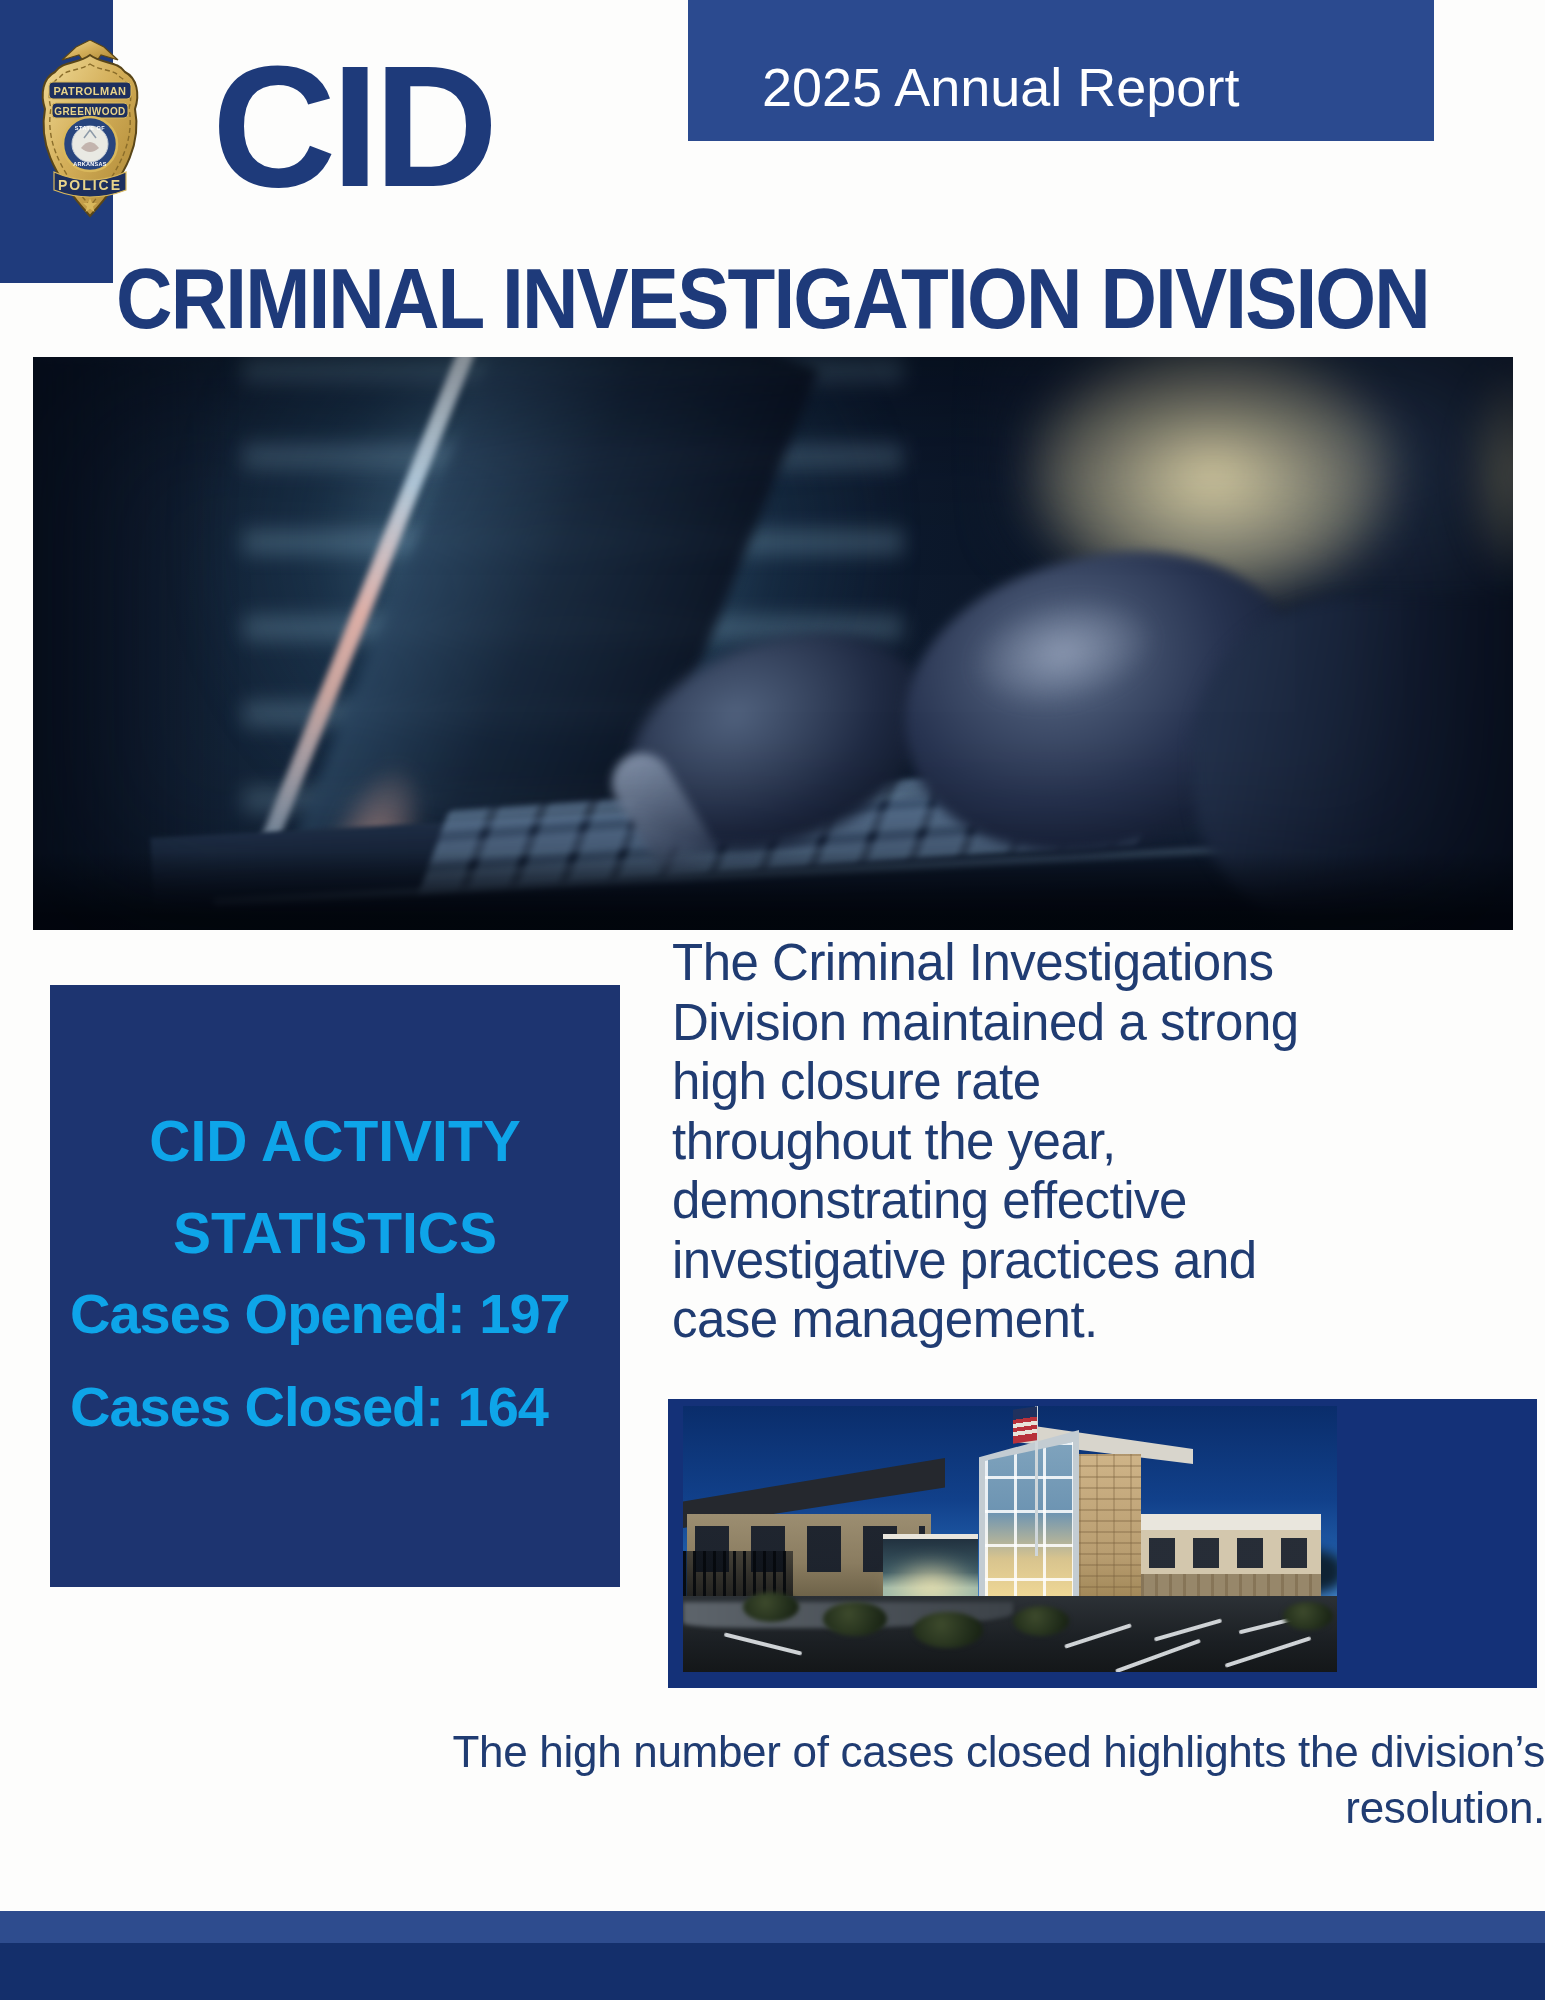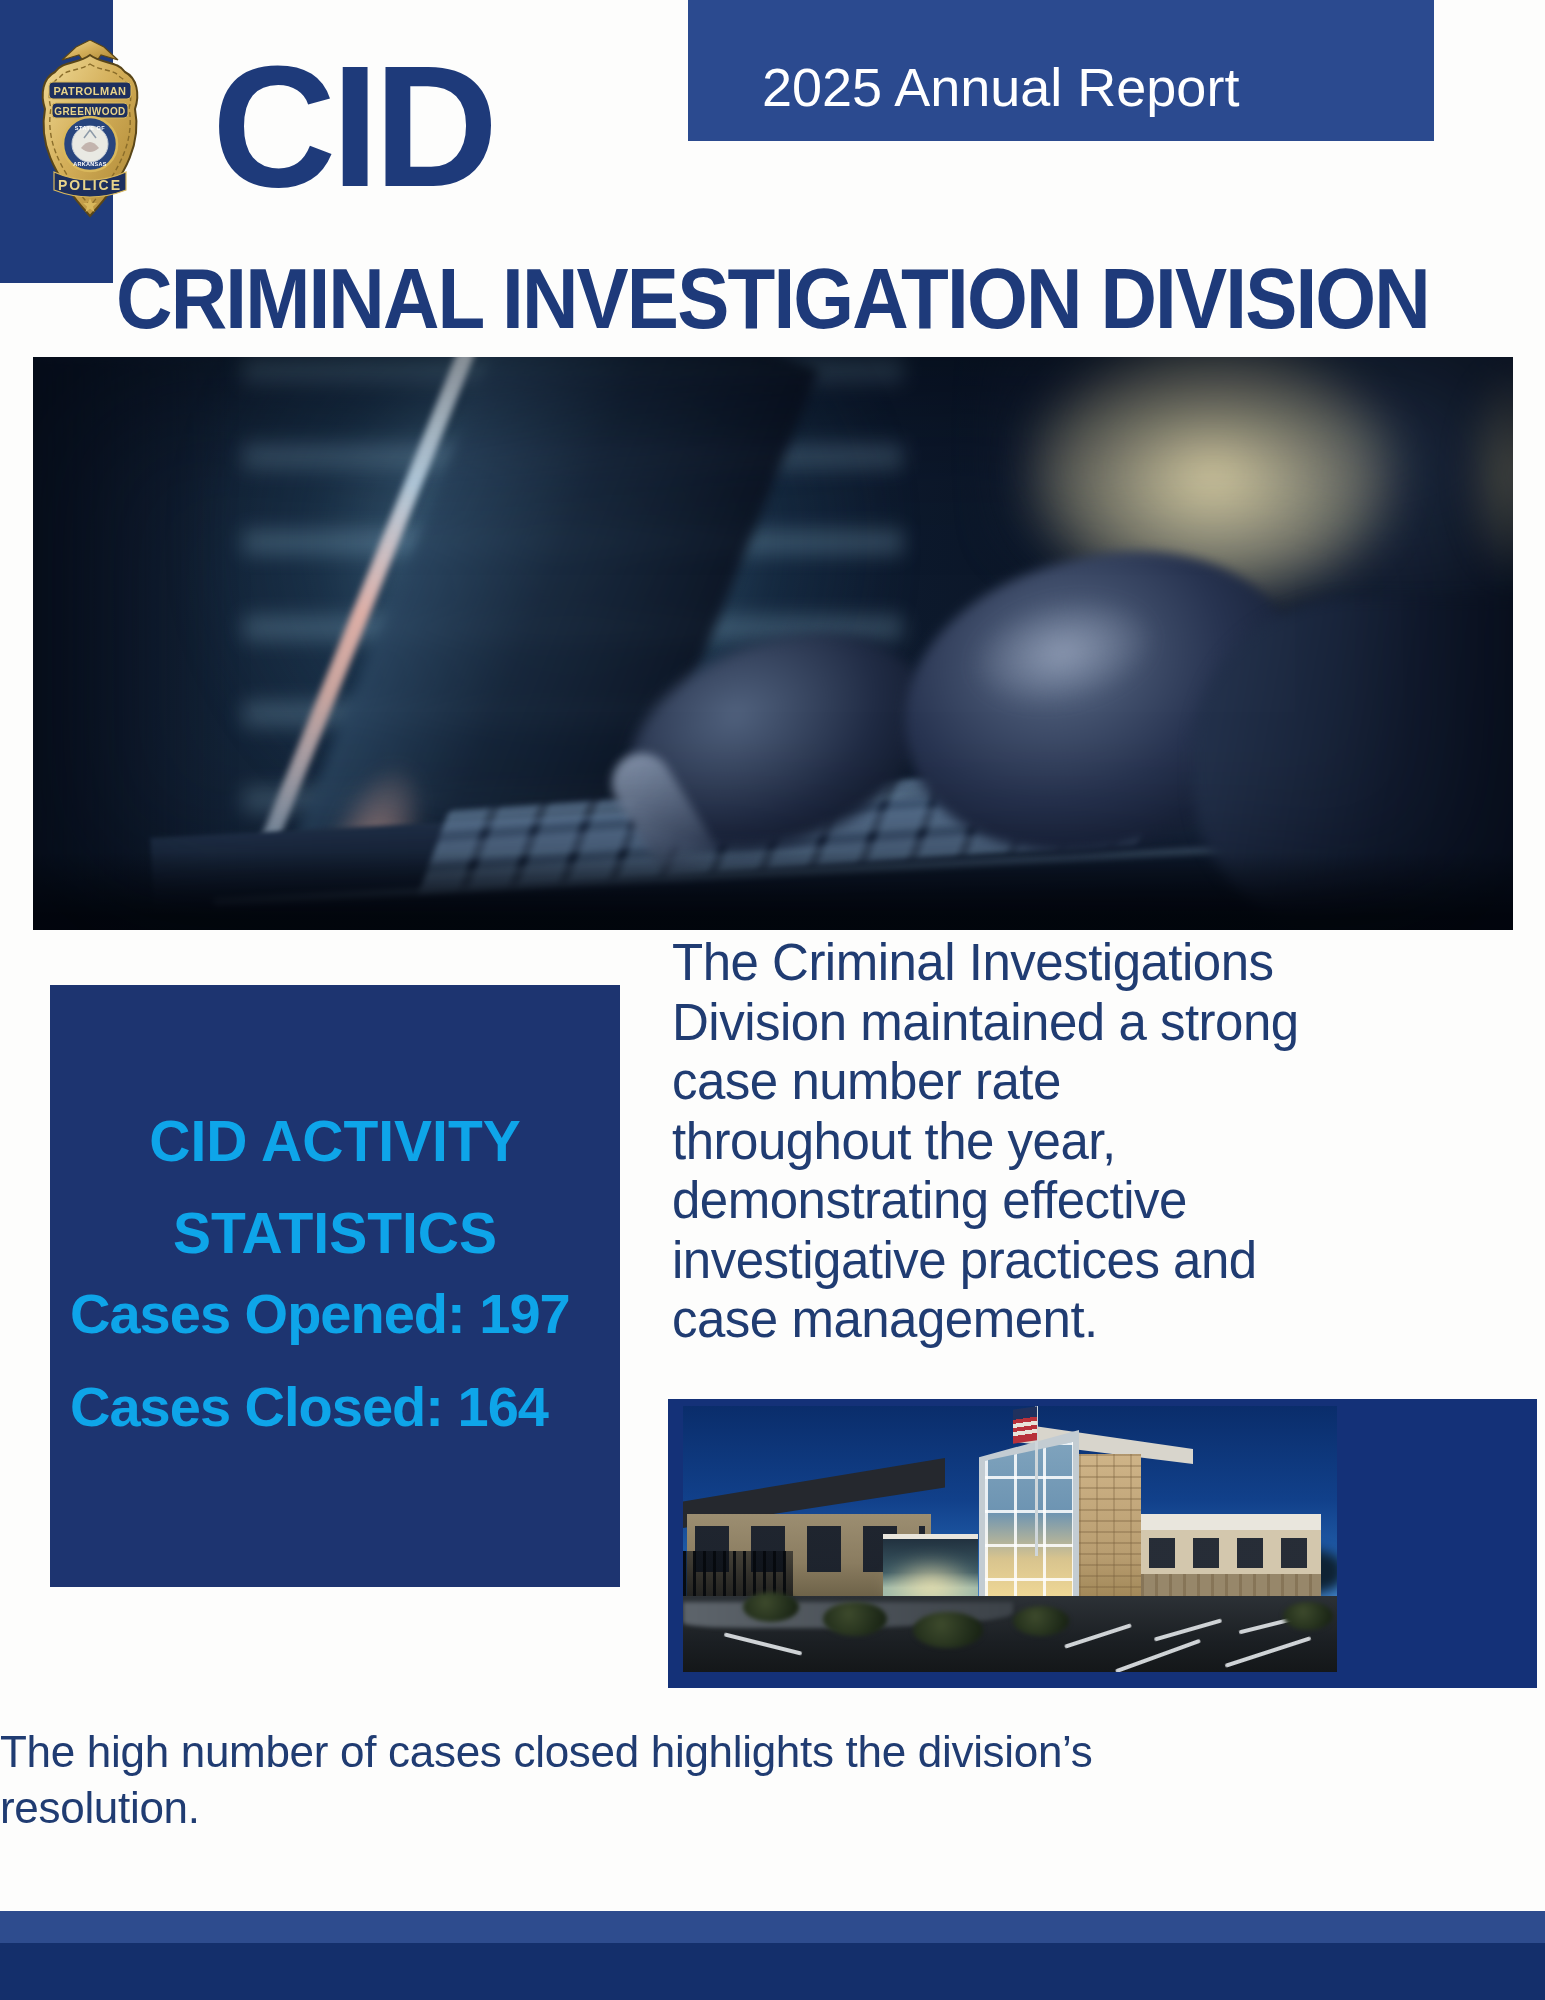--- a/index.html
+++ b/index.html
@@ -157,21 +157,21 @@
   .bp-flag { left:330px; top:2px; width:24px; height:34px; transform:skewY(-8deg);
     background:linear-gradient(to bottom,#20315e 0 30%, #b8313a 30% 42%, #e8e4da 42% 54%, #b8313a 54% 66%, #e8e4da 66% 78%, #b8313a 78% 100%); }
   .bp-ground { left:0; top:190px; width:654px; height:76px;
     background:linear-gradient(to bottom,#2c3136 0%, #1b1f23 60%, #141719 100%); }
   .bp-sidewalk { left:0px; top:196px; width:330px; height:26px; border-radius:0 0 60% 20%;
     background:linear-gradient(to right,#5d646b, #3c4248); filter:blur(2px); }
   .bp-stripe { background:#cfd3d6; height:4px; border-radius:2px; filter:blur(.5px); }
   .bp-shrub { border-radius:50%; background:radial-gradient(circle at 40% 35%, #3d4a2c 0%, #222e1b 60%, #141d10 100%); filter:blur(2px); }
 
   
-  .closing { left:0; top:1724px; width:1545px; text-align:left; color:#203c72;
+  .closing { left:0; top:1724px; width:1545px; text-align:right; color:#203c72;
     font-size:44px; line-height:56px; letter-spacing:-0.3px; }
 
   
   .footer-light { left:0; top:1911px; width:1545px; height:32px; background:#2e4c8e; }
   .footer-dark { left:0; top:1943px; width:1545px; height:57px; background:#142f6b; }
 
   svg text { font-family:"Liberation Sans", sans-serif; }
 </style>
 </head>
 <body>
@@ -243,21 +243,21 @@
     </div>
     <div class="stats-rows">
       <div>Cases Opened: 197</div>
       <div>Cases Closed: 164</div>
     </div>
   </div>
 
   <div class="abs about">
     <div>The Criminal Investigations</div>
     <div>Division maintained a strong</div>
-    <div>case number rate</div>
+    <div>high closure rate</div>
     <div>throughout the year,</div>
     <div>demonstrating effective</div>
     <div>investigative practices and</div>
     <div>case management.</div>
   </div>
 
   <div class="abs building-block">
     <div class="photo-building" role="img" aria-label="police-department-building-photo">
       <div class="bp-trees"></div>
       <div class="bp-leftroof"></div>

